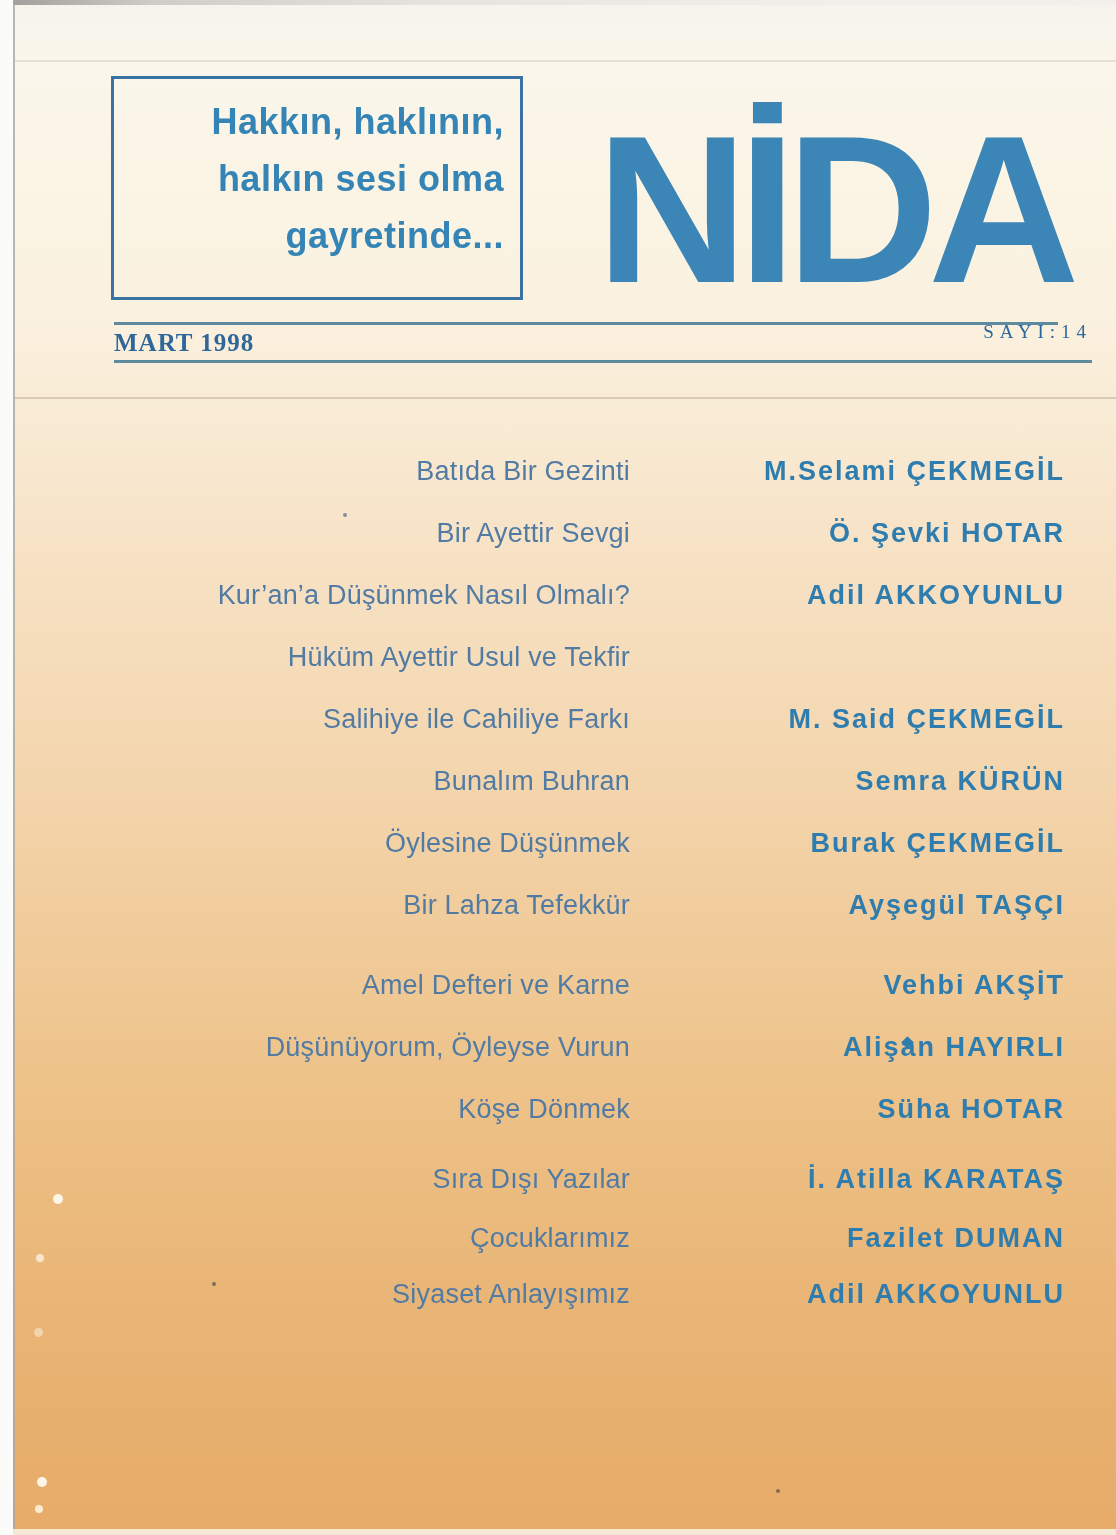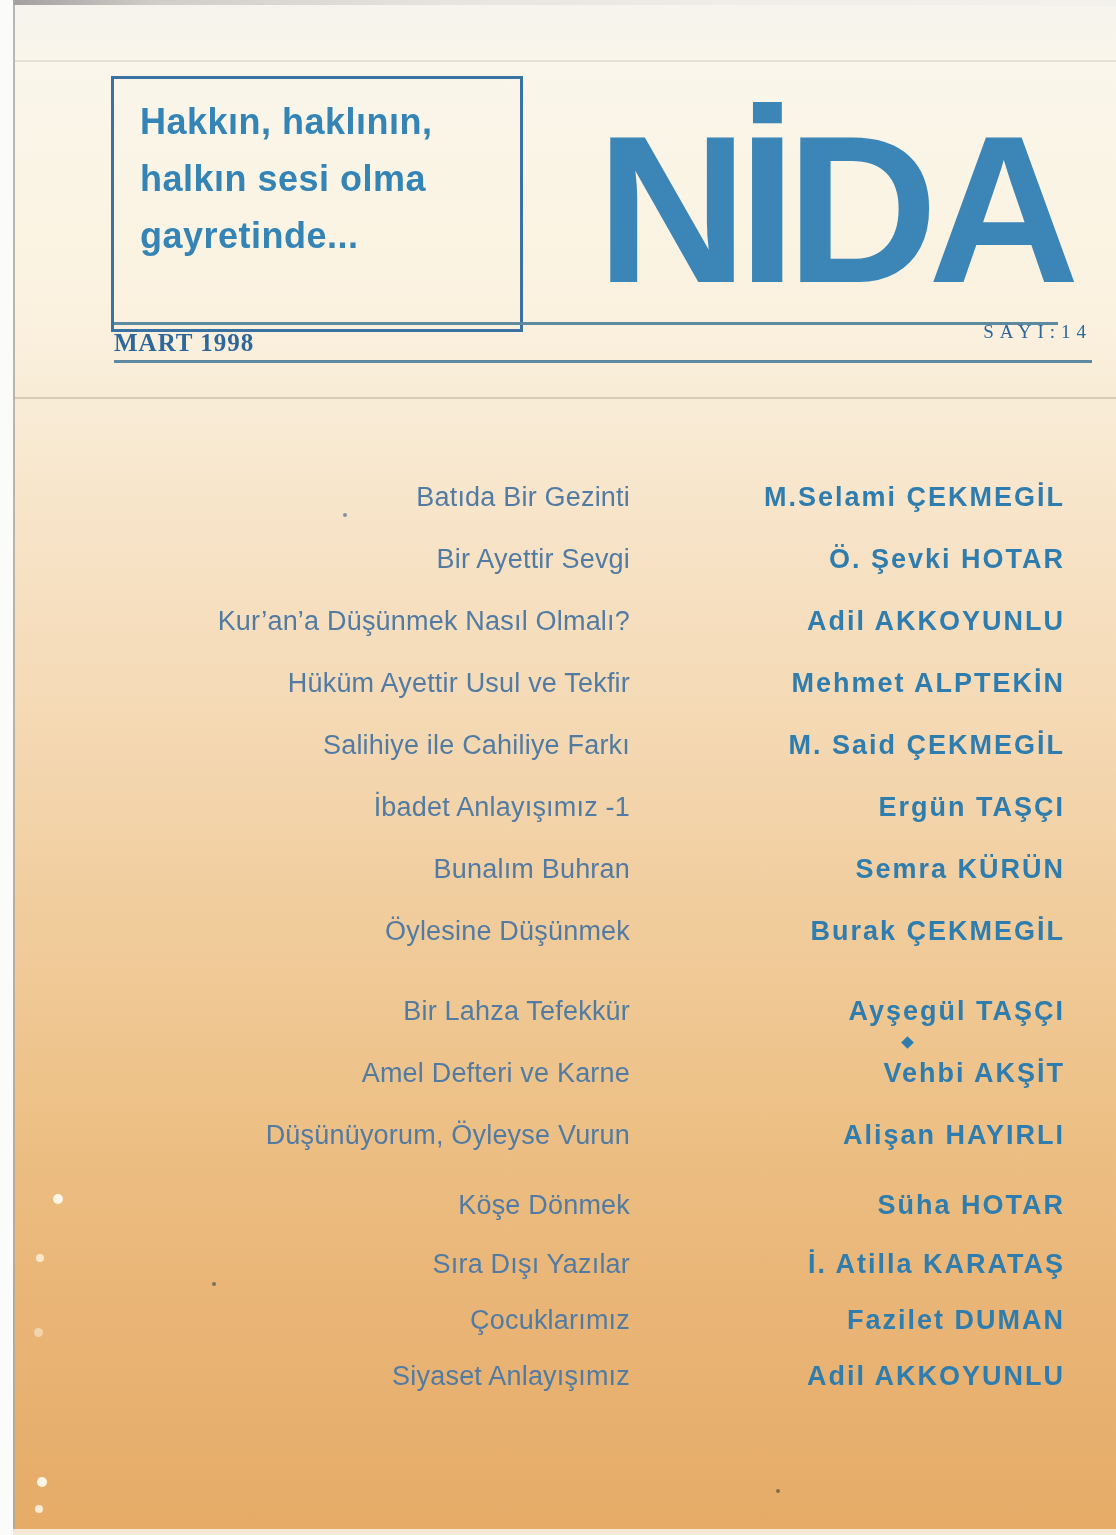--- a/index.html
+++ b/index.html
@@ -25,40 +25,40 @@
   .hole3{left:34px;top:1328px;width:9px;height:9px;opacity:.5;}
   .hole4{left:37px;top:1477px;width:10px;height:10px;}
   .hole5{left:35px;top:1505px;width:8px;height:8px;opacity:.85;}
   .speck{position:absolute;border-radius:50%;}
   .speck1{left:343px;top:513px;width:4px;height:4px;background:#8291a5;}
   .speck2{left:212px;top:1282px;width:4px;height:4px;background:#7d6e5a;}
   .speck3{left:776px;top:1489px;width:4px;height:4px;background:#6d5a3e;opacity:.8;}
   .diamond{position:absolute;left:903px;top:1038px;width:9px;height:9px;background:#2f7dae;transform:rotate(45deg);}
 
   
-  .slogan-box{position:absolute;left:111px;top:76px;width:412px;height:256px;
-    border:3px solid #3a72a3;box-sizing:border-box;padding:14px 16px 0 26px;}
+  .slogan-box{position:absolute;left:111px;top:76px;width:412px;height:224px;
+    border:3px solid #3a72a3;box-sizing:border-box;padding:14px 16px 0 26px;text-align:right;}
   .slogan-line{font-size:36px;font-weight:bold;color:#3484b6;line-height:57px;letter-spacing:.5px;white-space:nowrap;}
   .logo{position:absolute;left:592px;top:105px;width:482px;
     font-size:210px;font-weight:bold;letter-spacing:-10px;line-height:1;
     color:#3b85b7;white-space:nowrap;text-align:center;}
 
   
   .rule{position:absolute;background:#5e8aa0;height:3px;}
   .rule-top{left:114px;top:322px;width:944px;}
   .rule-bottom{left:114px;top:360px;width:978px;}
   .issue-date{position:absolute;left:114px;top:329px;
     font-family:"Liberation Serif","DejaVu Serif",serif;
     font-size:25px;font-weight:bold;letter-spacing:1px;color:#2f679b;}
   .issue-number{position:absolute;right:24px;top:321px;
     font-family:"Liberation Serif","DejaVu Serif",serif;
     font-size:19px;font-weight:normal;letter-spacing:6px;color:#2b679e;}
 
   
-  .toc{position:absolute;left:90px;top:466px;width:975px;}
+  .toc{position:absolute;left:90px;top:440px;width:975px;}
   .toc-row{display:flex;align-items:center;height:62px;}
   .toc-row:nth-child(n+13){height:56px;}
   .toc-row:nth-child(9){margin-top:18px;}
   .toc-row:nth-child(12){margin-top:8px;}
   .toc-title{flex:0 0 540px;text-align:right;font-size:27px;color:#527ba3;letter-spacing:.2px;white-space:nowrap;}
   .toc-author{flex:1;text-align:right;font-size:27px;font-weight:bold;color:#2e7dae;letter-spacing:2px;white-space:nowrap;}
 </style>
 </head>
 <body>
 
@@ -100,29 +100,24 @@
       <div class="toc-row">
         <div class="toc-title">Bir Ayettir Sevgi</div>
         <div class="toc-author">Ö. Şevki HOTAR</div>
       </div>
       <div class="toc-row">
         <div class="toc-title">Kur’an’a Düşünmek Nasıl Olmalı?</div>
         <div class="toc-author">Adil AKKOYUNLU</div>
       </div>
       <div class="toc-row">
         <div class="toc-title">Hüküm Ayettir Usul ve Tekfir</div>
-        <div class="toc-author">Mehmet ALPTEKİN</div>
       </div>
       <div class="toc-row">
         <div class="toc-title">Salihiye ile Cahiliye Farkı</div>
         <div class="toc-author">M. Said ÇEKMEGİL</div>
-      </div>
-      <div class="toc-row">
-        <div class="toc-title">İbadet Anlayışımız -1</div>
-        <div class="toc-author">Ergün TAŞÇI</div>
       </div>
       <div class="toc-row">
         <div class="toc-title">Bunalım Buhran</div>
         <div class="toc-author">Semra KÜRÜN</div>
       </div>
       <div class="toc-row">
         <div class="toc-title">Öylesine Düşünmek</div>
         <div class="toc-author">Burak ÇEKMEGİL</div>
       </div>
       <div class="toc-row">

